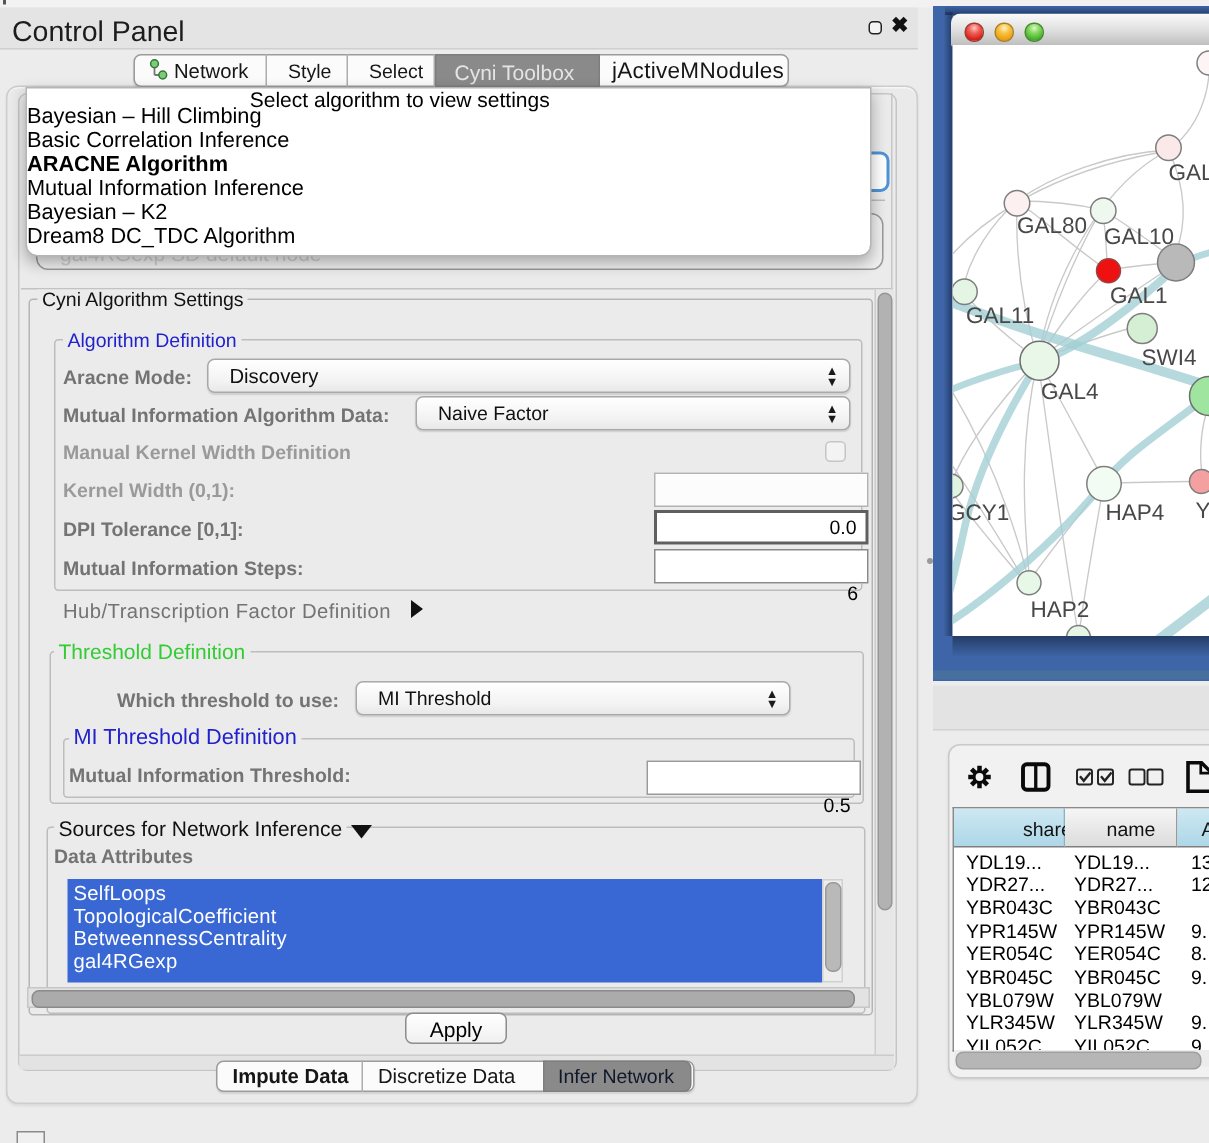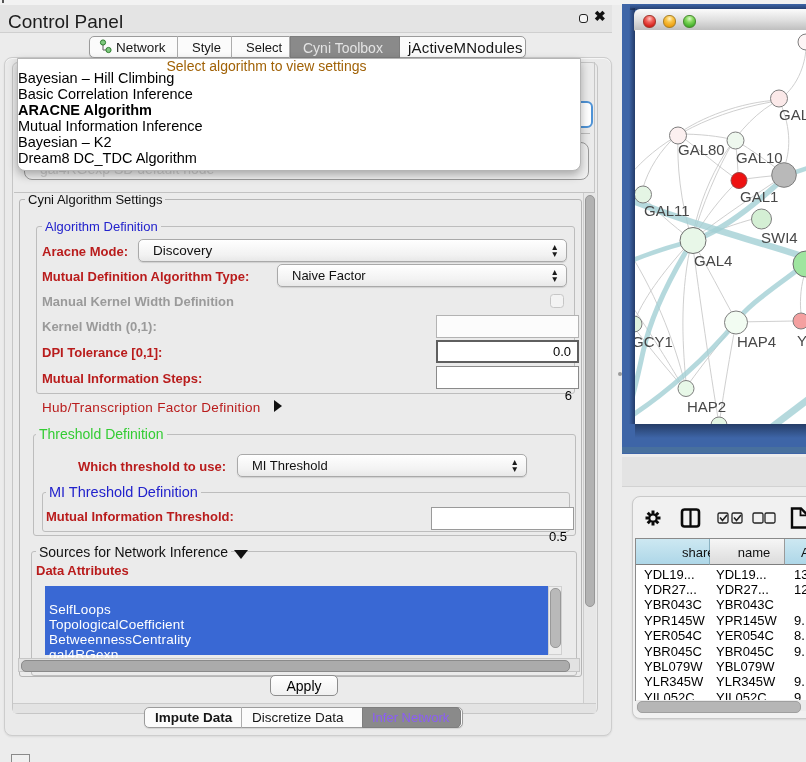--- a/index.html
+++ b/index.html
@@ -1,19 +1,19 @@
 <!DOCTYPE html>
 <html><head>
 <meta charset="utf-8">
 <style>
 html,body{margin:0;padding:0;}
 body{width:806px;height:762px;position:relative;overflow:hidden;
   font-family:"Liberation Sans",sans-serif;background:#ececec;}
 .abs{position:absolute;white-space:nowrap;}
-.lbl{font-size:13px;color:#b91c1c;}
+.lbl{font-size:13px;color:#737373;}
 .bold{font-weight:bold;}
 .grp{position:absolute;border:1px solid #bdbdbd;border-radius:3px;}
 .grpt{position:absolute;font-size:13px;background:#ebebeb;padding:0 3px;line-height:13px;}
 .fld{position:absolute;background:#fff;font-size:13px;text-align:right;
   box-sizing:border-box;padding:21px 6px 0 0;margin-left:12px;}
 .combo{position:absolute;box-sizing:border-box;border:1px solid #a9a9a9;border-radius:5px;
   background:linear-gradient(#ffffff,#f2f2f2 70%,#e8e8e8);font-size:13px;color:#111;
   box-shadow:0 1px 1px rgba(0,0,0,0.12);}
 .combo .tx{position:absolute;left:14px;top:3px;}
 .combo .ar{position:absolute;right:7px;top:3.5px;font-size:8.5px;line-height:7px;color:#1a1a1a;}
@@ -65,21 +65,21 @@
 <div class="grpt" style="left:25px;top:193px;color:#111;">Cyni Algorithm Settings</div>
 
 <div class="grp" style="left:36px;top:226px;width:537px;height:166px;"></div>
 <div class="grpt" style="left:42px;top:220px;color:#2222cc;">Algorithm Definition</div>
 
 <div class="abs lbl bold" style="left:42px;top:244px;">Aracne Mode:</div>
 <div class="combo" style="left:138px;top:239px;width:429px;height:23px;">
     <span class="tx" style="font-size:13.5px;">Discovery</span>
     <span class="ar">▲<br>▼</span>
   </div>
-<div class="abs lbl bold" style="left:42px;top:269px;">Mutual Definition Algorithm Type:</div>
+<div class="abs lbl bold" style="left:42px;top:269px;">Mutual Information Algorithm Data:</div>
 <div class="combo" style="left:277px;top:264px;width:290px;height:23px;">
     <span class="tx">Naive Factor</span>
     <span class="ar">▲<br>▼</span>
   </div>
 <div class="abs lbl bold" style="left:42px;top:294px;color:#9a9a9a;">Manual Kernel Width Definition</div>
 <div class="abs" style="left:550px;top:294px;width:12px;height:12px;border:1px solid #c6c6c6;border-radius:3.5px;background:#f3f3f3;"></div>
 <div class="abs lbl bold" style="left:42px;top:319px;color:#9a9a9a;">Kernel Width (0,1):</div>
 <div class="fld" style="left:424px;top:315px;width:143px;height:22px;border:1px solid #b3b3b3;color:#9a9a9a;background:#fcfcfc;">0.0</div>
 <div class="abs lbl bold" style="left:42px;top:345px;">DPI Tolerance [0,1]:</div>
 <div class="fld" style="left:424px;top:340px;width:143px;height:23px;border:2px solid #5f5f5f;color:#000;padding-top:2px;">0.0</div>
@@ -98,46 +98,46 @@
   </div>
 <div class="grp" style="left:42px;top:492px;width:526px;height:38px;"></div>
 <div class="grpt" style="left:46px;top:486px;color:#2222cc;font-size:14.5px;">MI Threshold Definition</div>
 <div class="abs lbl bold" style="left:46px;top:509px;">Mutual Information Threshold:</div>
 <div class="fld" style="left:419px;top:507px;width:143px;height:22px;border:1px solid #9a9a9a;color:#000;">0.5</div>
 
 <div class="grp" style="left:31px;top:551px;width:544px;height:123px;"></div>
 <div class="grpt" style="left:36px;top:546px;color:#111;font-size:14px;">Sources for Network Inference</div>
 <div class="abs" style="left:234px;top:550px;width:0;height:0;border-top:9px solid #111;border-left:7.5px solid transparent;border-right:7.5px solid transparent;"></div>
 <div class="abs lbl bold" style="left:36px;top:563px;">Data Attributes</div>
-<div class="abs" style="left:45px;top:586px;width:503px;height:69px;background:#3968d4;color:#fff;font-size:13.5px;letter-spacing:0.2px;line-height:15px;padding:16px 0 0 4px;box-sizing:border-box;">SelfLoops<br>TopologicalCoefficient<br>BetweennessCentrality<br>gal4RGexp</div>
+<div class="abs" style="left:45px;top:586px;width:503px;height:69px;background:#3968d4;color:#fff;font-size:13.5px;letter-spacing:0.2px;line-height:15px;padding:2px 0 0 4px;box-sizing:border-box;">SelfLoops<br>TopologicalCoefficient<br>BetweennessCentrality<br>gal4RGexp</div>
 <div class="abs" style="left:548px;top:586px;width:14px;height:69px;background:#ededed;border:1px solid #d0d0d0;box-sizing:border-box;"></div>
 <div class="abs" style="left:550px;top:588px;width:9px;height:58px;background:#b9b9b9;border:1px solid #999;border-radius:5px;"></div>
 
 <div class="abs" style="left:18px;top:658px;width:562px;height:14px;background:#e2e2e2;border:1px solid #c6c6c6;box-sizing:border-box;"></div>
 <div class="abs" style="left:21px;top:660px;width:547px;height:10px;background:#ababab;border:1px solid #8a8a8a;border-radius:5px;"></div>
 
 <div class="abs" style="left:583px;top:193px;width:12px;height:519px;background:#e7e7e7;border-left:1px solid #cdcdcd;"></div>
 <div class="abs" style="left:585px;top:195px;width:8px;height:410px;background:#b2b2b2;border:1px solid #979797;border-radius:5px;"></div>
 
 <div class="abs" style="left:270px;top:675px;width:68px;height:21px;background:linear-gradient(#ffffff,#f0f0f0);border:1px solid #8d8d8d;border-radius:5px;box-sizing:border-box;text-align:center;font-size:14px;color:#000;padding-top:2px;">Apply</div>
 
 <div class="abs" style="left:13px;top:703px;width:583px;height:9px;background:#e3e3e3;border-top:1px solid #cbcbcb;"></div>
 <div class="abs" style="left:144px;top:707px;height:21px;font-size:13px;color:#161616;">
  <div style="position:absolute;left:0;top:0;width:317px;height:19px;border:1px solid #9b9b9b;border-radius:5px;background:#fbfbfb;box-shadow:0 1px 1px rgba(0,0,0,0.10);"></div>
  <div style="position:absolute;left:97px;top:0;width:1px;height:21px;background:#adadad;"></div>
  <div style="position:absolute;left:218px;top:0;width:99px;height:21px;background:#8a8a8a;border:1px solid #7e7e7e;box-sizing:border-box;border-radius:0 5px 5px 0;"></div>
  <div style="position:absolute;left:11px;top:3px;font-weight:bold;font-size:13.5px;text-align:right;">Impute Data</div>
  <div style="position:absolute;left:108px;top:3px;font-weight:normal;font-size:13.5px;">Discretize Data</div>
- <div style="position:absolute;left:228px;top:3px;color:#8b5cf6;text-align:center;">Infer Network</div>
+ <div style="position:absolute;left:228px;top:3px;color:#0f172a;text-align:center;">Infer Network</div>
 </div>
 
 <div class="abs" style="left:11px;top:754px;width:17px;height:10px;border:1.5px solid #8a8a8a;background:#f0f0f0;"></div>
 
 <div class="abs" style="left:17px;top:58px;width:562px;height:111px;background:#fff;border:1px solid #b5b5b5;border-radius:0 0 8px 8px;box-shadow:0 4px 10px rgba(0,0,0,0.30);"></div>
-<div class="abs" style="left:17px;top:58px;width:499px;text-align:center;font-size:14px;color:#a16207;">Select algorithm to view settings</div>
+<div class="abs" style="left:17px;top:58px;width:499px;text-align:center;font-size:14px;color:#000000;">Select algorithm to view settings</div>
 <div class="abs" style="left:18px;top:69.5px;font-size:14.5px;color:#000;line-height:16px;">Bayesian – Hill Climbing<br>Basic Correlation Inference<br><span class="bold">ARACNE Algorithm</span><br>Mutual Information Inference<br>Bayesian – K2<br>Dream8 DC_TDC Algorithm</div>
 
 <div class="abs" style="left:620px;top:0;width:186px;height:762px;background:#ececec;"></div>
 <div class="abs" style="left:618px;top:372px;width:4px;height:4px;background:#9a9a9a;border-radius:2px;"></div>
 
 <div class="abs" style="left:620px;top:0;width:186px;height:5px;background:#f1f1f1;"></div>
 <div class="abs" style="left:622px;top:4px;width:184px;height:450px;background:#3e65a7;"></div>
 <div class="abs" style="left:635px;top:424px;width:171px;height:14px;background:linear-gradient(rgba(16,28,50,0.55),rgba(16,28,50,0));"></div>
 <div class="abs" style="left:622px;top:447px;width:184px;height:6px;background:#48709e;"></div>
 

